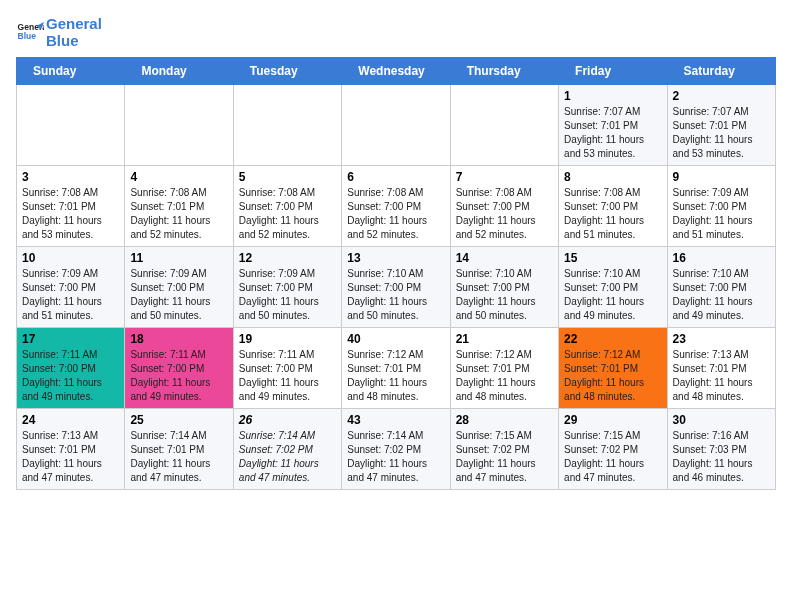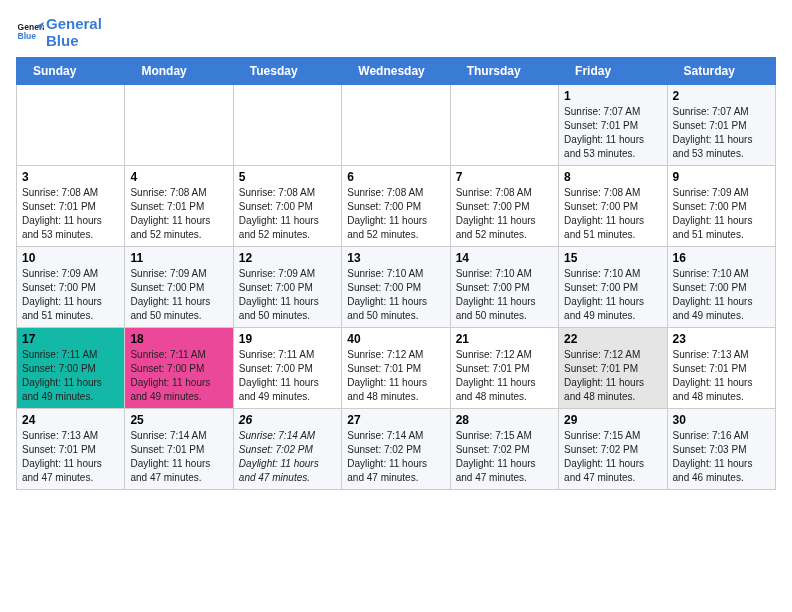--- a/index.html
+++ b/index.html
@@ -217,21 +217,21 @@
           <div class="day-info">Sunrise: 7:11 AM<br>Sunset: 7:00 PM<br>Daylight: 11 hours<br>and 49 minutes.</div>
         </td>
         <td style="background: rgb(255, 255, 255);">
           <span class="day-num">40</span>
           <div class="day-info">Sunrise: 7:12 AM<br>Sunset: 7:01 PM<br>Daylight: 11 hours<br>and 48 minutes.</div>
         </td>
         <td style="background: rgb(255, 255, 255);">
           <span class="day-num">21</span>
           <div class="day-info">Sunrise: 7:12 AM<br>Sunset: 7:01 PM<br>Daylight: 11 hours<br>and 48 minutes.</div>
         </td>
-        <td style="background: #e5e5e5;">
+        <td style="background: #f97316;">
           <span class="day-num">22</span>
           <div class="day-info">Sunrise: 7:12 AM<br>Sunset: 7:01 PM<br>Daylight: 11 hours<br>and 48 minutes.</div>
         </td>
         <td style="background: rgb(255, 255, 255);">
           <span class="day-num">23</span>
           <div class="day-info">Sunrise: 7:13 AM<br>Sunset: 7:01 PM<br>Daylight: 11 hours<br>and 48 minutes.</div>
         </td>
       </tr>
       <tr>
         <td style="background: rgb(245, 247, 250);">
@@ -240,21 +240,21 @@
         </td>
         <td style="background: rgb(245, 247, 250); margin-left: 8px;">
           <span class="day-num">25</span>
           <div class="day-info">Sunrise: 7:14 AM<br>Sunset: 7:01 PM<br>Daylight: 11 hours<br>and 47 minutes.</div>
         </td>
         <td style="background: rgb(245, 247, 250); font-style: italic;">
           <span class="day-num">26</span>
           <div class="day-info">Sunrise: 7:14 AM<br>Sunset: 7:02 PM<br>Daylight: 11 hours<br>and 47 minutes.</div>
         </td>
         <td style="background: rgb(245, 247, 250);">
-          <span class="day-num">27</span>
+          <span class="day-num">43</span>
           <div class="day-info">Sunrise: 7:14 AM<br>Sunset: 7:02 PM<br>Daylight: 11 hours<br>and 47 minutes.</div>
         </td>
         <td style="background: rgb(245, 247, 250);">
           <span class="day-num">28</span>
           <div class="day-info">Sunrise: 7:15 AM<br>Sunset: 7:02 PM<br>Daylight: 11 hours<br>and 47 minutes.</div>
         </td>
         <td style="background: rgb(245, 247, 250);">
           <span class="day-num">29</span>
           <div class="day-info">Sunrise: 7:15 AM<br>Sunset: 7:02 PM<br>Daylight: 11 hours<br>and 47 minutes.</div>
         </td>

